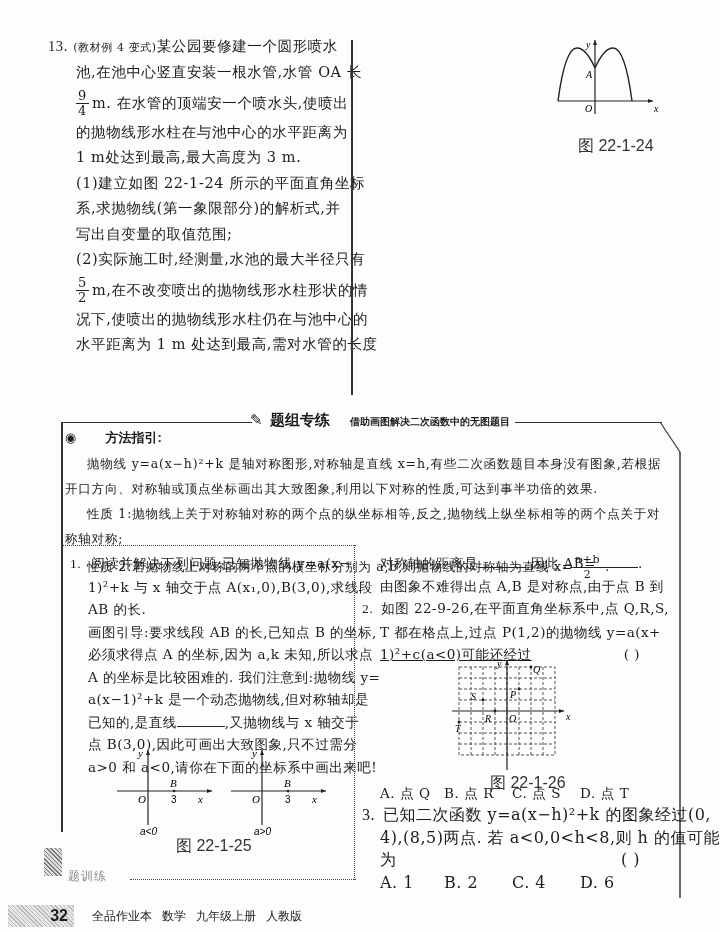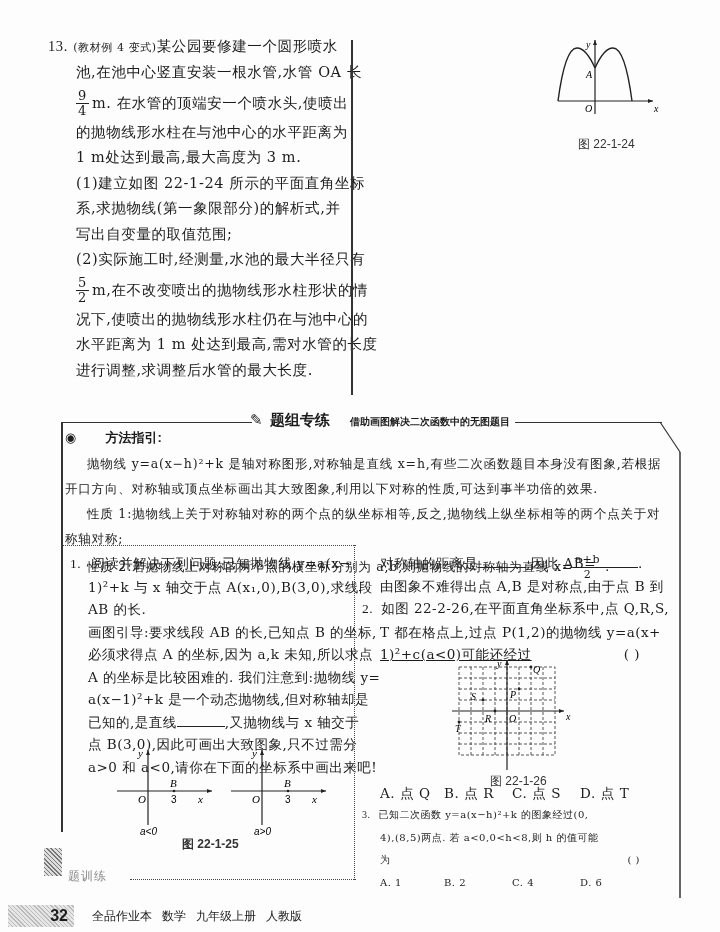--- a/index.html
+++ b/index.html
@@ -7,21 +7,21 @@
     width: 720px; height: 932px; background: #fdfdfd; position: relative; overflow: hidden;
     font-family: "DejaVu Serif", "Liberation Serif", serif; color: #1c1c1c;
   }
   .abs { position: absolute; }
   .txt { font-size: 14.5px; line-height: 25.5px; letter-spacing: 0.6px; white-space: nowrap; }
   .num { font-family: "Liberation Serif", serif; }
   .frac { display: inline-block; vertical-align: middle; text-align: center; font-size: 13px; line-height: 14px; margin-right: 3px; }
   .frac .n { display: block; border-bottom: 1px solid #222; padding: 0 2px; }
   .frac .d { display: block; padding: 0 2px; }
   .vline { background: #333; width: 1.5px; }
-  .caption { font-family: "Liberation Sans", sans-serif; font-size: 12px; color: #333; }
+  .caption { font-family: "Liberation Sans", sans-serif; font-size: 16px; color: #333; }
   .small { font-size: 12.5px; line-height: 25px; letter-spacing: 0.8px; white-space: nowrap; }
   .sans { font-family: "Liberation Sans", sans-serif; }
   .blank { display: inline-block; border-bottom: 1px solid #222; height: 14px; vertical-align: baseline; }
 </style>
 </head>
 <body>
 
 <div class="abs txt" style="left:48px; top:34px;">
   <div>
     <span class="num">13.</span>
@@ -37,21 +37,20 @@
   <div>1 m处达到最高,最大高度为 3 m.</div>
   <div>(1)建立如图 22-1-24 所示的平面直角坐标</div>
   <div>系,求抛物线(第一象限部分)的解析式,并</div>
   <div>写出自变量的取值范围;</div>
   <div>(2)实际施工时,经测量,水池的最大半径只有</div>
   <div style="height:34px; line-height:34px;">
     <span class="frac"><span class="n">5</span><span class="d">2</span></span><span>m,在不改变喷出的抛物线形水柱形状的情</span>
   </div>
   <div>况下,使喷出的抛物线形水柱仍在与池中心的</div>
   <div>水平距离为 1 m 处达到最高,需对水管的长度</div>
-  <div>进行调整,求调整后水管的最大长度.</div>
 </div>
 
 <div class="abs vline" style="left:351px; top:40px; height:355px;"></div>
 
 <div class="abs" style="left:548px; top:38px; width:120px; height:110px;">
   <svg width="120" height="80" viewBox="0 0 120 80">
     <line x1="10" y1="63" x2="105" y2="63" stroke="#222" stroke-width="1.2"></line>
     <polygon points="105,63 100,61 100,65" fill="#222"></polygon>
     <line x1="47" y1="76" x2="47" y2="2" stroke="#222" stroke-width="1.2"></line>
     <polygon points="47,2 45,7 49,7" fill="#222"></polygon>
@@ -129,35 +128,35 @@
     <polygon points="36,5 34,10 38,10" fill="#222"></polygon>
     <circle cx="62" cy="46" r="1.3" fill="#222"></circle>
     <text x="26" y="12" font-size="11" font-style="italic" font-family="Liberation Serif, serif">y</text>
     <text x="58" y="42" font-size="11" font-style="italic" font-family="Liberation Serif, serif">B</text>
     <text x="59" y="58" font-size="10" font-family="Liberation Sans, sans-serif">3</text>
     <text x="26" y="58" font-size="11" font-style="italic" font-family="Liberation Serif, serif">O</text>
     <text x="86" y="58" font-size="11" font-style="italic" font-family="Liberation Serif, serif">x</text>
     <text x="28" y="90" font-size="10" font-style="italic" font-family="Liberation Sans, sans-serif">a&gt;0</text>
   </g>
 </svg>
-<div class="abs caption" style="left:182px; top:836px;font-weight:bold;">图 22-1-25</div>
+<div class="abs caption" style="left:176px; top:836px;">图 22-1-25</div>
 
 <div class="abs" style="left:354px; top:545px; width:0; height:335px; border-left:1.5px dotted #444;"></div>
 <div class="abs" style="left:130px; top:879px; width:226px; height:0; border-top:1.5px dotted #444;"></div>
 
 <div class="abs" style="left:44px; top:848px; width:18px; height:28px; background:repeating-linear-gradient(45deg,#777 0 1px,#ddd 1px 3px);"></div>
 <div class="abs" style="left:68px; top:868px; font-size:12px; color:#888; letter-spacing:1px;">题训练</div>
 
 <div class="abs txt" style="left:380px; top:552px; font-size:13.5px; line-height:22.5px; letter-spacing:0.5px;">
   <div><span>对称轴的距离是</span><span class="blank" style="width:48px;"></span><span>,因此 AB=</span><span class="blank" style="width:42px;"></span><span>.</span></div>
   <div>由图象不难得出点 A,B 是对称点,由于点 B 到</div>
 </div>
 
 <div class="abs txt" style="left:362px; top:597px; font-size:13.5px; line-height:22.5px; letter-spacing:0.5px;">
-  <div><span class="num" style="margin-right:8px;">2.</span><span>如图 22-2-26,在平面直角坐标系中,点 Q,R,S,</span></div>
+  <div><span class="num" style="margin-right:8px;">2.</span><span>如图 22-9-26,在平面直角坐标系中,点 Q,R,S,</span></div>
   <div style="margin-left:18px;">T 都在格点上,过点 P(1,2)的抛物线 y=a(x+</div>
   <div style="margin-left:18px; position:relative; width:260px;text-decoration:underline;"><span>1)²+c(a&lt;0)可能还经过</span><span style="position:absolute; right:0;">(      )</span></div>
 </div>
 
 <svg class="abs" style="left:452px; top:660px;" width="130" height="112">
   <g stroke="#444" stroke-width="0.9" stroke-dasharray="3,2" fill="none">
     <rect x="7" y="7" width="96" height="88"></rect>
     <line x1="19" y1="7" x2="19" y2="95"></line>
       <line x1="31" y1="7" x2="31" y2="95"></line>
       <line x1="43" y1="7" x2="43" y2="95"></line>
@@ -191,21 +190,21 @@
     <text x="19" y="40">S</text>
     <text x="3" y="72">T</text>
   </g>
 </svg>
 <div class="abs caption" style="left:490px; top:773px;">图 22-1-26</div>
 
 <div class="abs txt" style="left:380px; top:782px; font-size:13.5px; line-height:22px;">
   <span style="display:inline-block; width:64px;">A. 点 Q</span><span style="display:inline-block; width:68px;">B. 点 R</span><span style="display:inline-block; width:68px;">C. 点 S</span><span>D. 点 T</span>
 </div>
 
-<div class="abs txt" style="left:362px; top:804px; font-size:10px; line-height:22.5px; letter-spacing:0.5px;">
+<div class="abs txt" style="left:362px; top:804px; font-size:16px; line-height:22.5px; letter-spacing:0.5px;">
   <div><span class="num" style="margin-right:8px;">3.</span><span>已知二次函数 y=a(x−h)²+k 的图象经过(0,</span></div>
   <div style="margin-left:18px;">4),(8,5)两点. 若 a&lt;0,0&lt;h&lt;8,则 h 的值可能</div>
   <div style="margin-left:18px; position:relative; width:260px;"><span>为</span><span style="position:absolute; right:0;">(      )</span></div>
   <div style="margin-left:18px;">
     <span style="display:inline-block; width:64px;">A. 1</span><span style="display:inline-block; width:68px;">B. 2</span><span style="display:inline-block; width:68px;">C. 4</span><span>D. 6</span>
   </div>
 </div>
 
 <div class="abs" style="left:8px; top:905px; width:700px; height:24px;">
   <div class="abs sans" style="left:0; top:0; width:66px; height:22px; background:repeating-linear-gradient(45deg,#bbb 0 1px,#e6e6e6 1px 3px); text-align:right; font-weight:bold; font-size:16px; line-height:22px; padding-right:6px; box-sizing:border-box;">32</div>

